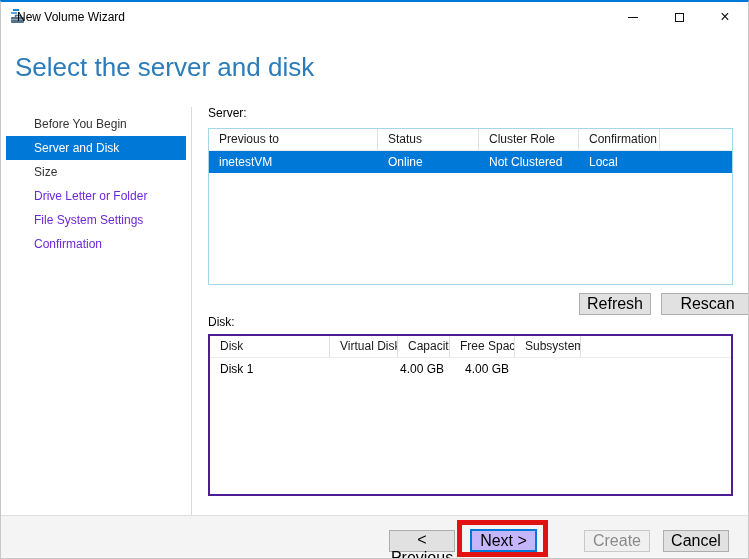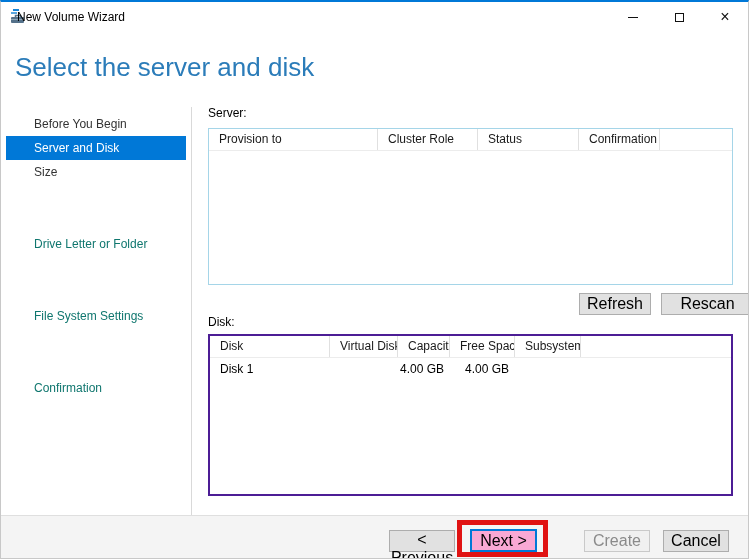--- a/index.html
+++ b/index.html
@@ -21,21 +21,21 @@
   .max-glyph { display:block; width:9px; height:9px; border:1px solid #111; }
   .close-glyph { font-size:16px; line-height:1; color:#111; }
 
   
   .heading { position:absolute; left:14px; top:50px; font-size:26px; font-weight:300; color:#2b7cb9; letter-spacing:0; }
 
   
   .sidebar { position:absolute; left:0; top:110px; width:190px; }
   .side-item { height:24px; line-height:24px; padding-left:33px; color:#333; white-space:nowrap; }
   .side-item.active { background:#0078d7; color:#fff; margin:0 5px; padding-left:28px; }
-  .side-item.disabled { color:#0f766e;margin-top:48px; }
+  .side-item.disabled { color:#6d28d9; }
   .vdivider { position:absolute; left:190px; top:105px; width:1px; height:411px; background:#d9d9d9; }
 
   
   .section-label { position:absolute; left:207px; color:#000; }
   #server-label { top:104px; }
   #disk-label { top:313px; }
 
   
   .listview { position:absolute; left:207px; width:525px; background:#fff; }
   #server-table { top:126px; height:157px; border:1px solid #a5d5e8; }
@@ -56,21 +56,21 @@
   .btn {
     position:absolute; height:22px; background:#e1e1e1; border:1px solid #adadad;
     font-family:inherit; font-size:16px; color:#000; text-align:center; padding:0; cursor:default;
   }
   #refresh-btn { left:578px; top:291px; width:72px; }
   #rescan-btn  { left:660px; top:291px; width:93px; }
 
   
   .footer { position:absolute; left:0; right:0; bottom:0; height:43px; background:#f4f4f4; border-top:1px solid #dfdfdf; }
   #prev-btn   { left:388px; top:528px; width:66px; }
-  #next-btn   { left:469px; top:527px; width:67px; height:23px; border:1px solid #0078d7; box-shadow:inset 0 0 0 1px #0078d7; background:#f9a8d4; }
+  #next-btn   { left:469px; top:527px; width:67px; height:23px; border:1px solid #0078d7; box-shadow:inset 0 0 0 1px #0078d7; background:#c4b5fd; }
   #create-btn { left:583px; top:528px; width:66px; background:#f0f0f0; border-color:#c9c9c9; color:#8a8a8a; }
   #cancel-btn { left:662px; top:528px; width:66px; }
 
   
   .red-box {
     position:absolute; left:456px; top:518px; width:91px; height:37px;
     border:5px solid #e01212; pointer-events:none; z-index:5;
   }
 </style>
 </head>
@@ -110,25 +110,32 @@
     <div class="side-item">Size</div>
     <div class="side-item disabled">Drive Letter or Folder</div>
     <div class="side-item disabled">File System Settings</div>
     <div class="side-item disabled">Confirmation</div>
   </div>
   <div class="vdivider"></div>
 
   <div class="section-label" id="server-label">Server:</div>
   <div class="listview" id="server-table">
     <div class="thead">
-      <div class="th sc1">Provision to</div>
+      <div class="th sc1">Previous to</div>
+      <div class="th sc2">Status</div>
       <div class="th sc3">Cluster Role</div>
-      <div class="th sc2">Status</div>
       <div class="th sc4">Confirmation</div>
       <div class="th fill"></div>
+    </div>
+    <div class="trow selected">
+      <div class="td sc1">inetestVM</div>
+      <div class="td sc2">Online</div>
+      <div class="td sc3">Not Clustered</div>
+      <div class="td sc4">Local</div>
+      <div class="td fill"></div>
     </div>
   </div>
   <button class="btn" id="refresh-btn">Refresh</button>
   <button class="btn" id="rescan-btn">Rescan</button>
 
   <div class="section-label" id="disk-label">Disk:</div>
   <div class="listview" id="disk-table">
     <div class="thead">
       <div class="th dc1">Disk</div>
       <div class="th dc2">Virtual Disk</div>

